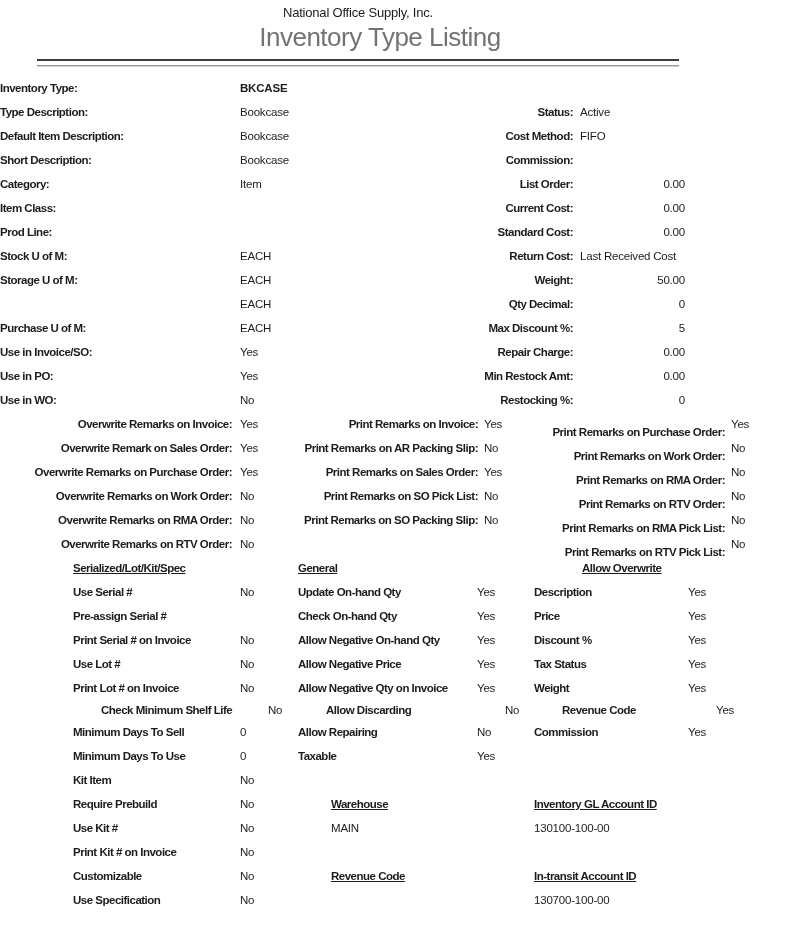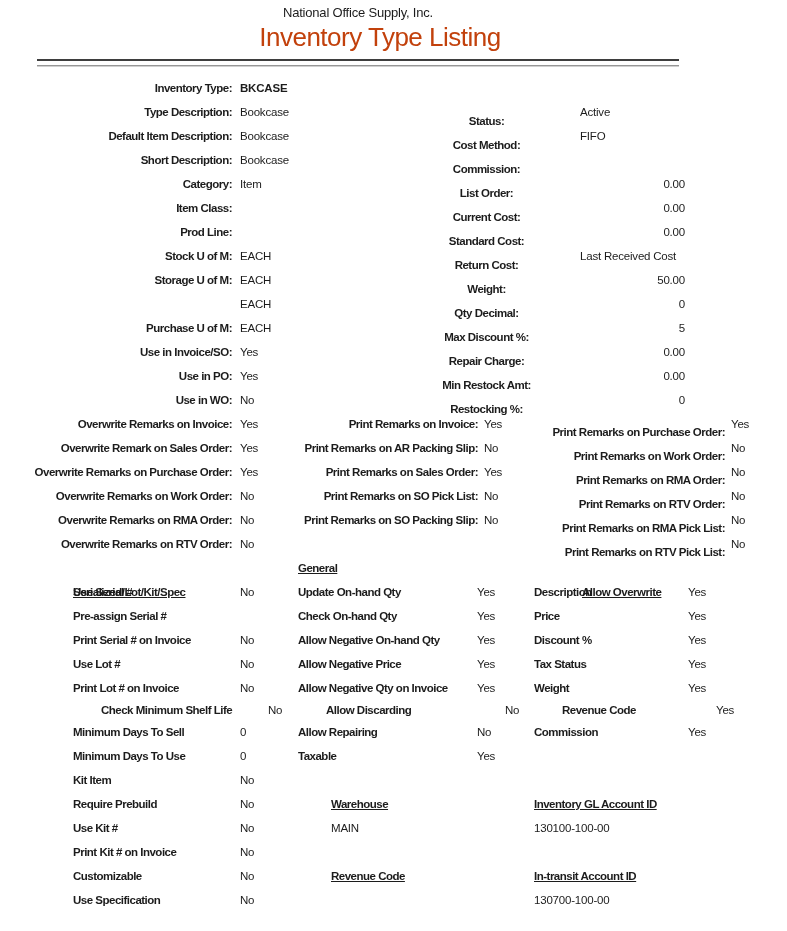--- a/index.html
+++ b/index.html
@@ -7,35 +7,35 @@
   body {
     width: 787px; height: 931px;
     background: #ffffff;
     color: #1c1c1c;
     font-family: "Liberation Sans", sans-serif;
     overflow: hidden;
   }
   .page { position: relative; width: 716px; height: 931px; background: #fff; }
 
   .company { padding-top: 5px; text-align: center; font-size: 13px; letter-spacing: -0.2px; }
-  .title   { padding-top: 2px; text-align: center; font-size: 26px; letter-spacing: -0.5px; color: #c2410c; margin-left: 44px; }
+  .title   { padding-top: 2px; text-align: center; font-size: 26px; letter-spacing: -0.5px; color: #737373; margin-left: 44px; }
 
   .rules { margin: 6px 37px 0 37px; }
   .rule-dark  { border-top: 2px solid #3e3e3e; }
   .rule-light { margin-top: 4px; height: 2px; border-top: 1px solid #969696; border-bottom: 1px solid #d0d0d0; }
 
   .lbl { font-weight: bold; font-size: 11.5px; letter-spacing: -0.5px; white-space: nowrap; }
   .val { font-weight: normal; font-size: 11.5px; letter-spacing: -0.2px; white-space: nowrap; }
   .bold { font-weight: bold; }
 
   .top-form { margin-top: 9px; }
   .trow { display: grid; grid-template-columns: 232px 8px 160px 173px 7px 105px; height: 24px; line-height: 24px; }
-  .trow .ll { grid-column: 1; text-align: right; }
+  .trow .ll { grid-column: 1; }
   .trow .lv { grid-column: 3; }
-  .trow .rl { grid-column: 4; text-align: center; margin-top: 9px; }
+  .trow .rl { grid-column: 4; text-align: right; }
   .trow .rv { grid-column: 6; }
   .trow .rv.num { text-align: right; }
 
   .rrow { display: grid; grid-template-columns: 232px 8px 45px 193px 6px 50px 191px 6px 46px; height: 24px; line-height: 24px; }
   .rrow .c1 { grid-column: 1; text-align: right; }
   .rrow .v1 { grid-column: 3; }
   .rrow .c2 { grid-column: 4; text-align: right; }
   .rrow .v2 { grid-column: 6; }
   .rrow .c3 { grid-column: 7; text-align: right; margin-top: 8px; }
   .rrow .v3 { grid-column: 9; }
@@ -197,22 +197,22 @@
       <span class="val v1">No</span>
       <span class="lbl c2"></span>
       <span class="val v2"></span>
       <span class="lbl c3">Print Remarks on RTV Pick List:</span>
       <span class="val v3">No</span>
     </div>
   </div>
 
   <div class="bottom">
     <div class="brow">
+      <span class="lbl shead bl">Serialized/Lot/Kit/Spec</span>
       <span class="lbl shead bm">General</span>
-      <span class="lbl shead bl">Serialized/Lot/Kit/Spec</span>
       <span class="lbl shead br ind48">Allow Overwrite</span>
     </div>
     <div class="brow">
       <span class="lbl bl">Use Serial #</span>
       <span class="val blv">No</span>
       <span class="lbl bm">Update On-hand Qty</span>
       <span class="val bmv">Yes</span>
       <span class="lbl br">Description</span>
       <span class="val brv">Yes</span>
     </div>

